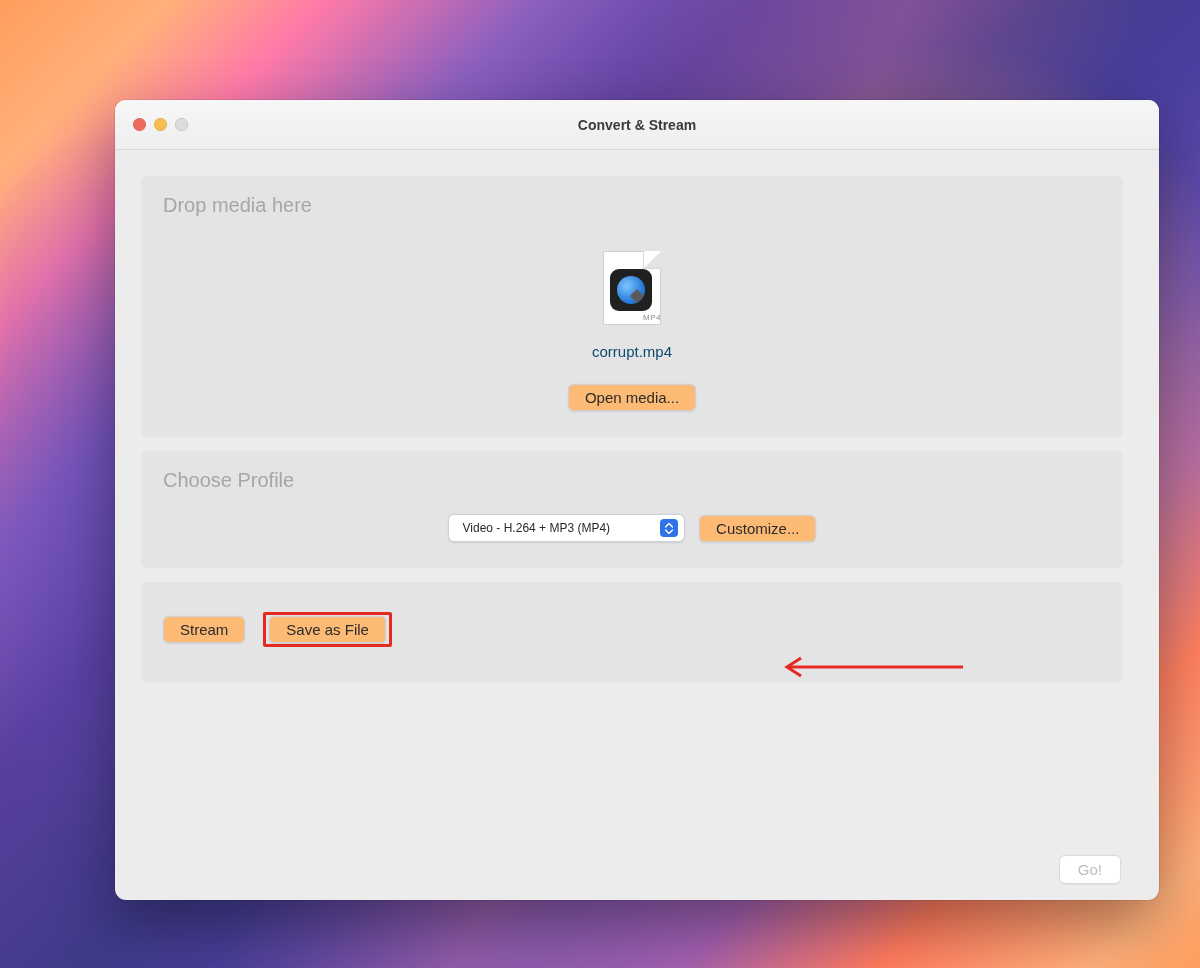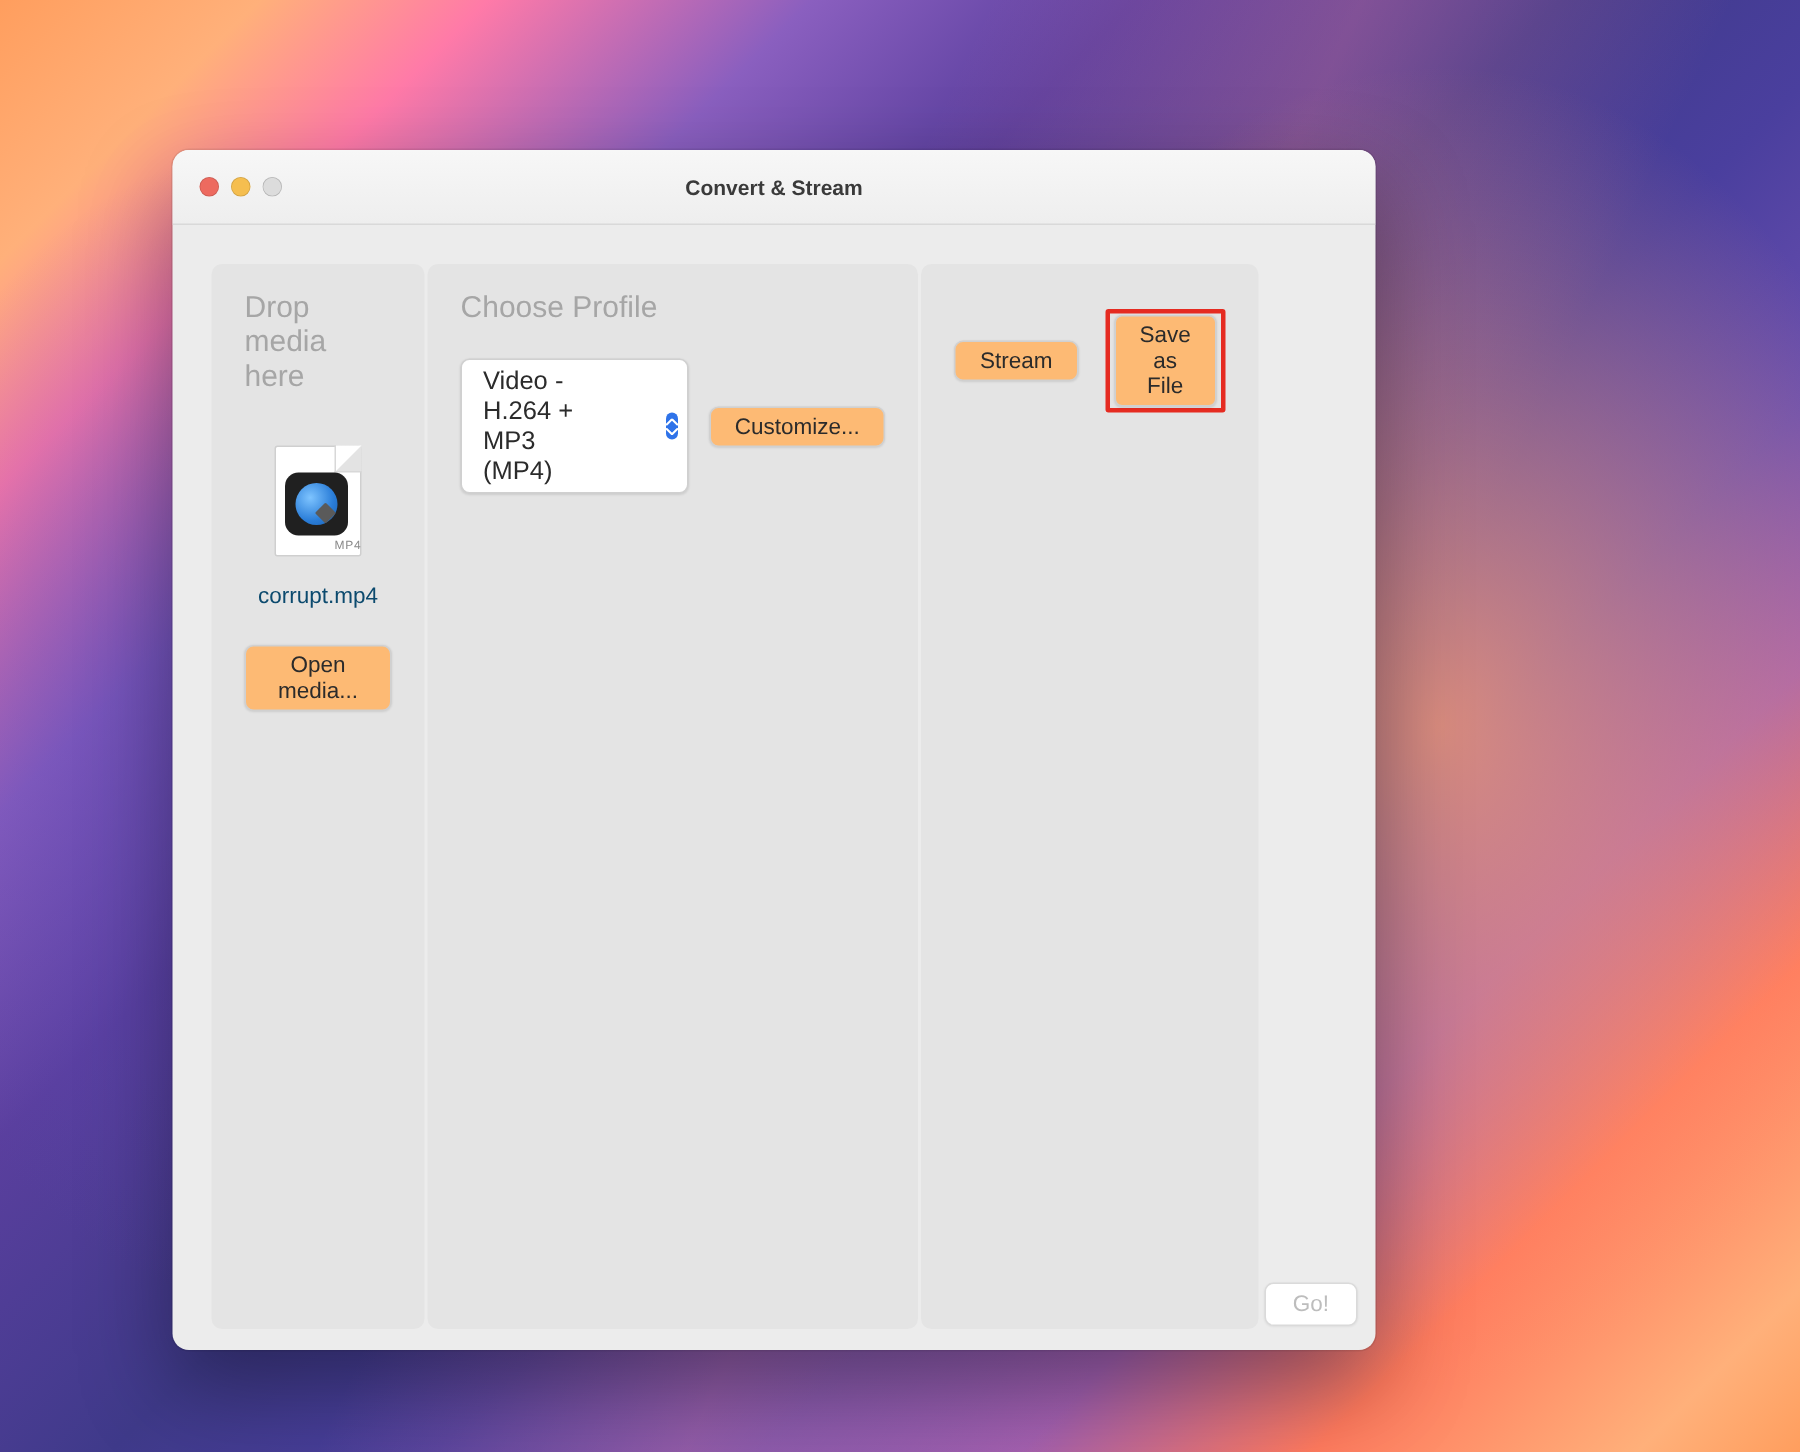--- a/index.html
+++ b/index.html
@@ -35,21 +35,21 @@
       inset: 0;
       background:
         radial-gradient(ellipse 600px 800px at 80% 50%, rgba(255,160,110,0.75) 0%, transparent 55%),
         radial-gradient(ellipse 500px 700px at 15% 50%, rgba(90,70,180,0.7) 0%, transparent 55%),
         linear-gradient(115deg, transparent 0%, transparent 40%, rgba(255,130,160,0.3) 55%, transparent 70%);
     }
     .window {
       position: absolute;
       left: 115px;
       top: 100px;
-      width: 802px;
+      width: 1044px;
       height: 800px;
       background: #ececec;
       border-radius: 11px;
       box-shadow: 0 25px 60px rgba(0,0,0,0.35), 0 0 0 1px rgba(0,0,0,0.08);
       display: flex;
       flex-direction: column;
       overflow: hidden;
     }
     .titlebar {
       height: 50px;
@@ -72,24 +72,24 @@
     .tl.yellow { background: #f5be4f; box-shadow: inset 0 0 0 0.5px rgba(0,0,0,0.15); }
     .tl.green { background: #dcdcdc; box-shadow: inset 0 0 0 0.5px rgba(0,0,0,0.18); }
     .title {
       margin: 0 auto;
       font-size: 14px;
       font-weight: 700;
       color: #3a3a3a;
     }
     .content {
       flex: 1;
-      padding: 26px 10px 14px 26px;
-      display: flex;
-      flex-direction: row;
-      gap: 2px;
+      padding: 26px 36px 14px 26px;
+      display: flex;
+      flex-direction: column;
+      gap: 14px;
     }
     .panel {
       background: #e4e4e4;
       border-radius: 7px;
       padding: 18px 22px 22px 22px;
       position: relative;
     }
     .panel-title {
       font-size: 20px;
       color: #a6a6a6;
@@ -187,21 +187,21 @@
       gap: 14px;
       align-items: center;
       padding-top: 10px;
       padding-bottom: 4px;
     }
     .select {
       background: #fff;
       border: 0.5px solid #d0d0d0;
       border-radius: 6px;
       padding: 4px 6px 4px 14px;
-      font-size: 17px;
+      font-size: 12px;
       color: #2b2b2b;
       display: flex;
       align-items: center;
       gap: 50px;
       box-shadow: 0 0.5px 1.5px rgba(0,0,0,0.1);
       cursor: default;
     }
     .select-arrows {
       width: 18px;
       height: 18px;

